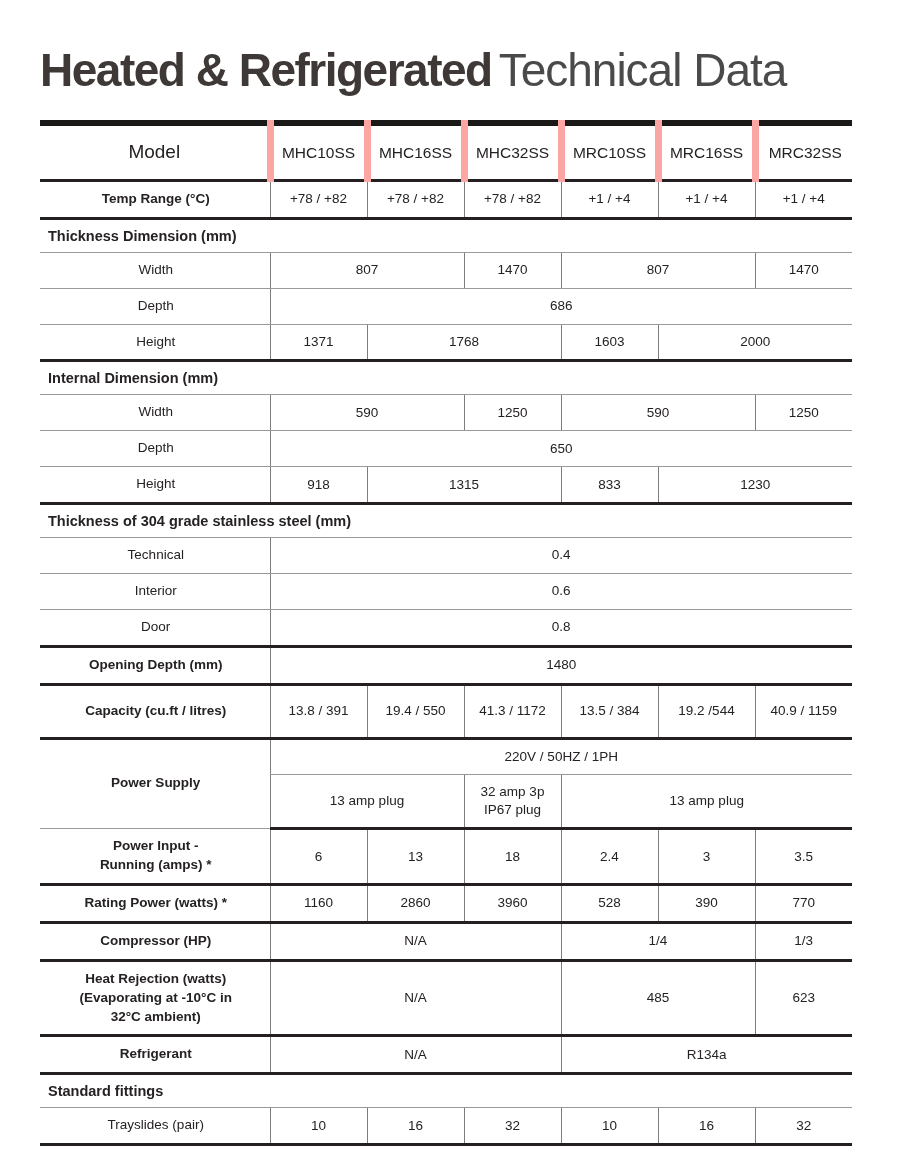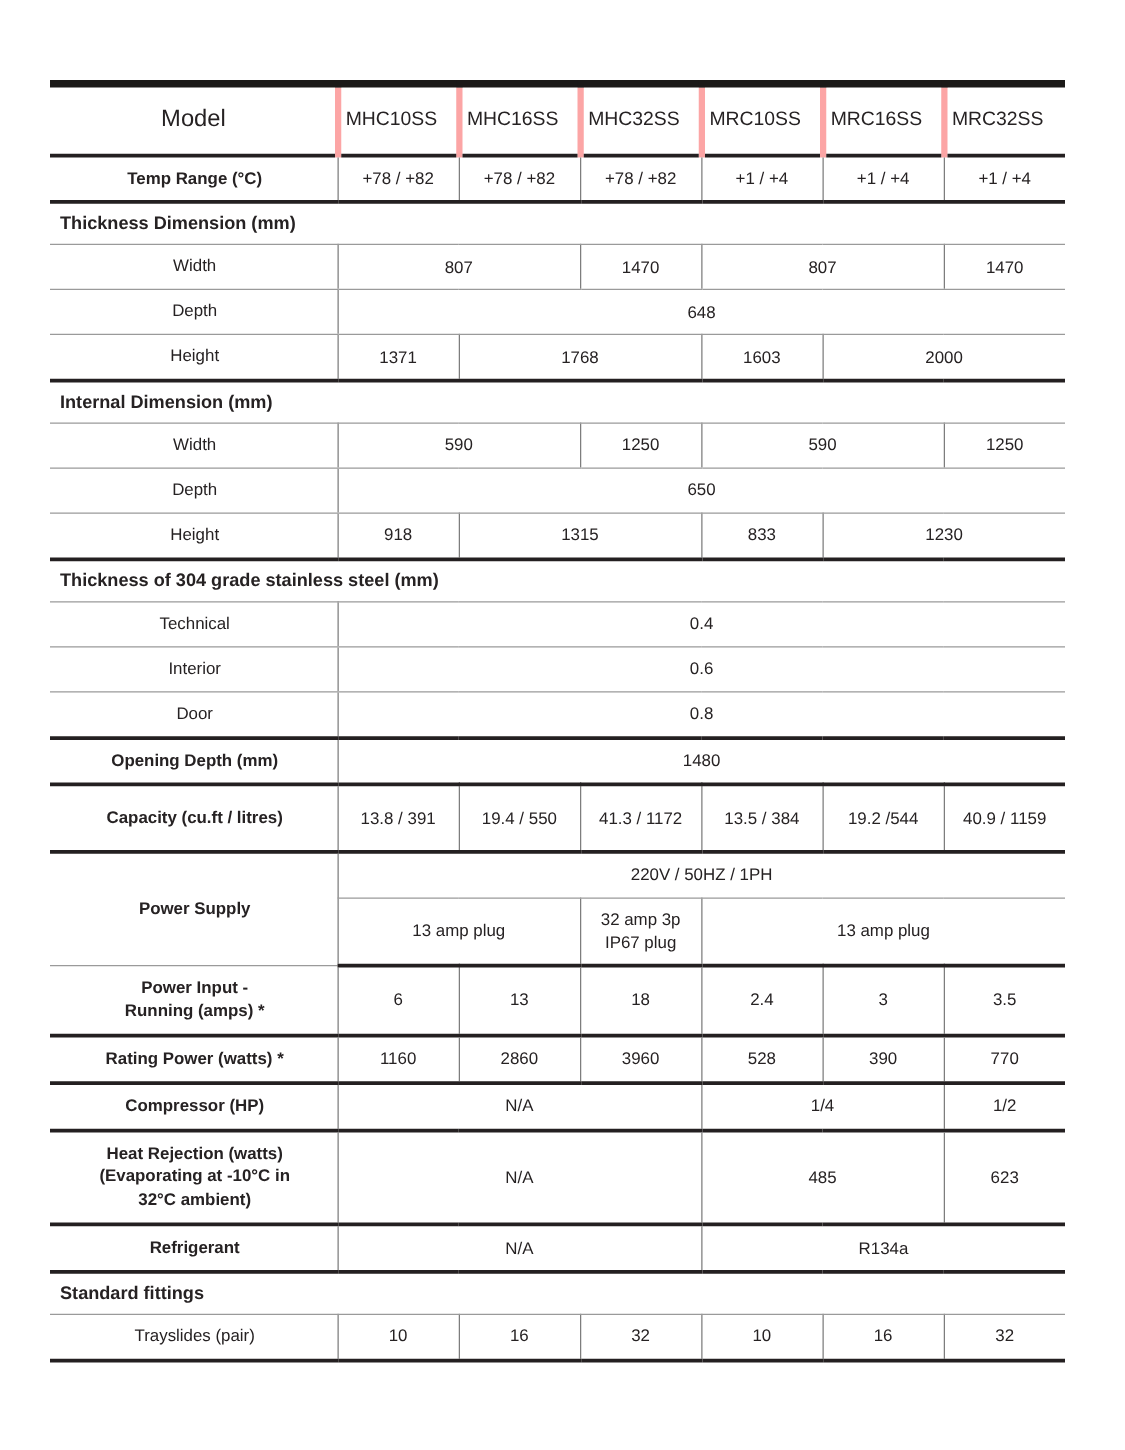--- a/index.html
+++ b/index.html
@@ -57,40 +57,41 @@
   td.lbl { text-align: center; padding-left: 8px; padding-right: 6px; line-height: 1.4; }
   td.b   { font-weight: bold; }
   td.val {
     text-align: center;
     border-left: 1px solid #7d7d7d;
     line-height: 1.35;
   }
 
   tr.model td { padding-top: 13px; padding-bottom: 13px; border-bottom: 3px solid #242021; }
   td.model-label { font-size: 19px; }
-  td.model-name  { font-size: 15.5px; border-left: 5px solid #fca5a5; }
+  td.model-name  { font-size: 15.5px; text-align: center; border-left: 7px solid #fca5a5; }
 
   tr.thin  td { border-bottom: 1px solid #9a9a9a; }
   tr.thick td { border-bottom: 3px solid #242021; }
   tr.sec td {
     border-bottom: 1px solid #9a9a9a;
     font-weight: bold;
     font-size: 14.5px;
     text-align: left;
     padding: 8px 0 8px 8px;
   }
   tr.tall td { padding-top: 16px; padding-bottom: 16px; }
   td.bb-thick { border-bottom: 3px solid #242021; }
 </style>
 </head>
 <body>
 
 <div class="page">
 
 
+  <h1 class="title"><span class="t-bold">Heated &amp; Refrigerated</span><span class="t-light">Technical Data</span></h1>
 
   <table class="spec">
     <colgroup>
       <col class="c-label">
         <col class="c-data">
         <col class="c-data">
         <col class="c-data">
         <col class="c-data">
         <col class="c-data">
         <col class="c-data">
@@ -124,21 +125,21 @@
       <tr class="thin">
         <td class="lbl">Width</td>
         <td class="val" colspan="2">807</td>
         <td class="val">1470</td>
         <td class="val" colspan="2">807</td>
         <td class="val">1470</td>
       </tr>
 
       <tr class="thin">
         <td class="lbl">Depth</td>
-        <td class="val" colspan="6">648</td>
+        <td class="val" colspan="6">686</td>
       </tr>
 
       <tr class="thick">
         <td class="lbl">Height</td>
         <td class="val">1371</td>
         <td class="val" colspan="2">1768</td>
         <td class="val">1603</td>
         <td class="val" colspan="2">2000</td>
       </tr>
 
@@ -230,21 +231,21 @@
         <td class="val">3960</td>
         <td class="val">528</td>
         <td class="val">390</td>
         <td class="val">770</td>
       </tr>
 
       <tr class="thick">
         <td class="lbl b">Compressor (HP)</td>
         <td class="val" colspan="3">N/A</td>
         <td class="val" colspan="2">1/4</td>
-        <td class="val">1/2</td>
+        <td class="val">1/3</td>
       </tr>
 
       <tr class="thick">
         <td class="lbl b">Heat Rejection (watts)
 (Evaporating at -10°C in
 32°C ambient)</td>
         <td class="val" colspan="3">N/A</td>
         <td class="val" colspan="2">485</td>
         <td class="val">623</td>
       </tr>

